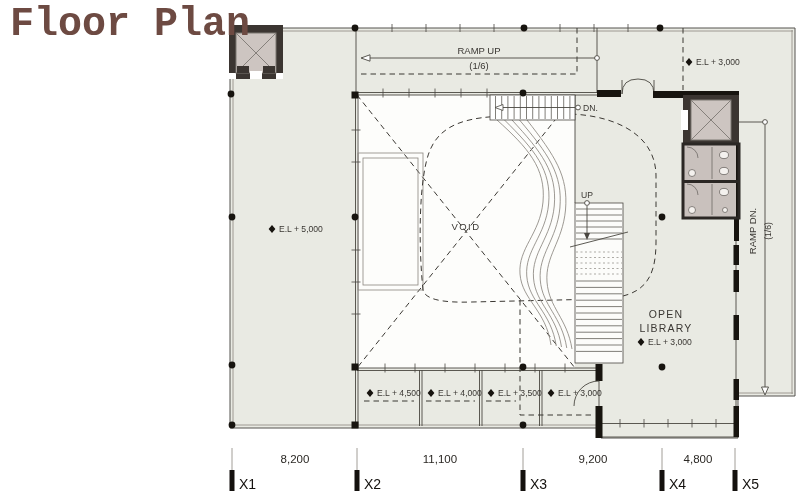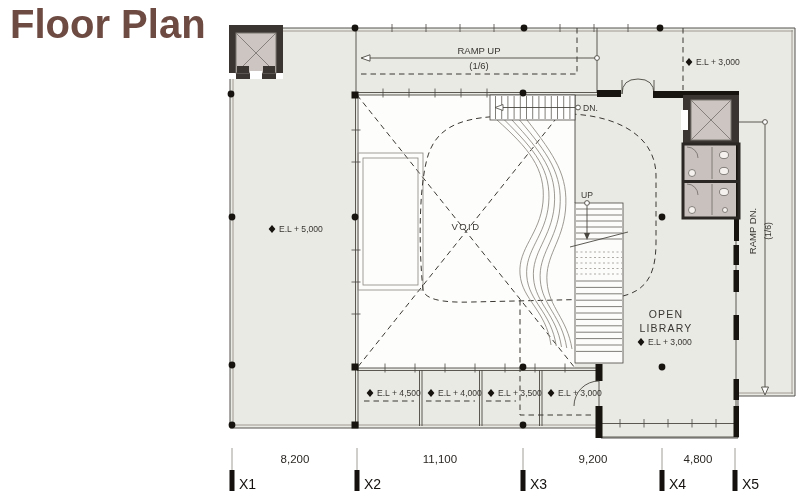--- a/index.html
+++ b/index.html
@@ -1,18 +1,18 @@
 <!DOCTYPE html>
 <html><head>
 <meta charset="utf-8">
 <style>
   html,body{margin:0;padding:0;background:#ffffff;}
   #page{position:relative;width:800px;height:500px;background:#ffffff;overflow:hidden;
         font-family:"Liberation Sans",sans-serif;}
-  #title{position:absolute;left:10px;top:2px;font-family:Liberation Sans, sans-serif;
+  #title{position:absolute;left:10px;top:2px;font-family:Liberation Mono, monospace;
          font-weight:700;font-size:40px;color:#6d4a42;letter-spacing:0px;}
   svg text{font-family:"Liberation Sans",sans-serif;fill:#3a3733;}
   .lbl{font-size:8.6px;}
   .lbl-mid{font-size:9.5px;}
   .lib{font-size:10.5px;letter-spacing:1.2px;}
   .axis{font-size:14px;fill:#14110e;}
   .dim{font-size:11.5px;fill:#2b2824;}
   .thin{stroke:#4a4741;stroke-width:0.9;fill:none;}
   .lite{stroke:#8b867f;stroke-width:0.8;fill:none;}
   .dash{stroke:#3b3833;stroke-width:1;fill:none;stroke-dasharray:5.5,4;}

